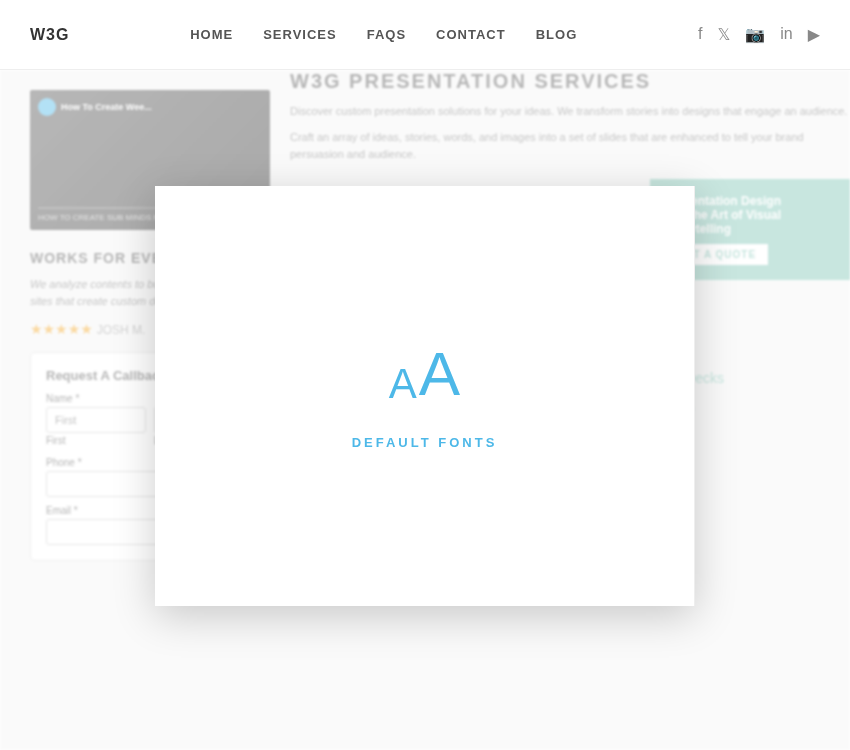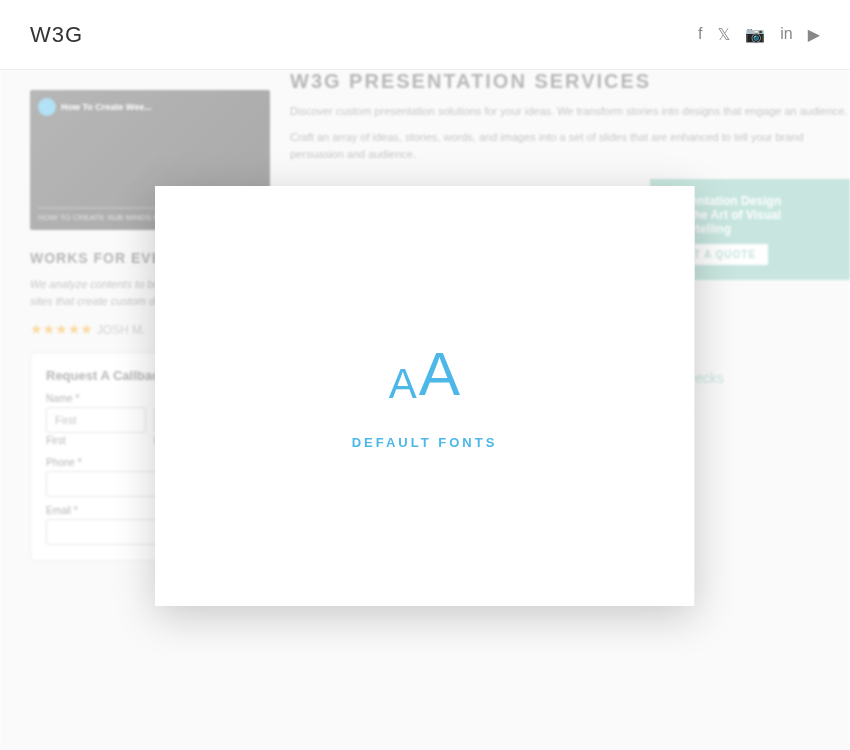--- a/index.html
+++ b/index.html
@@ -4,21 +4,21 @@
   <style>
     * { margin: 0; padding: 0; box-sizing: border-box; }
     body { font-family: Arial, sans-serif; background: #fff; width: 850px; height: 750px; overflow: hidden; position: relative; }
 
     
     nav {
       display: flex; align-items: center; justify-content: space-between;
       padding: 0 30px; height: 70px; border-bottom: 1px solid #eee;
       background: #fff; position: relative; z-index: 10;
     }
-    .nav-logo { font-size: 22px; font-weight: 400; color: #333; letter-spacing: 1px; }
+    .nav-logo { font-size: 16px; font-weight: 700; color: #333; letter-spacing: 1px; }
     .nav-links { display: flex; gap: 30px; }
     .nav-links a { text-decoration: none; color: #555; font-size: 13px; font-weight: 600; letter-spacing: 1px; }
     .nav-social { display: flex; gap: 15px; }
     .nav-social span { color: #888; font-size: 16px; cursor: pointer; }
 
     
     .bg-content {
       position: absolute; top: 70px; left: 0; right: 0; bottom: 0;
       filter: blur(1px); opacity: 0.6;
       background: #f5f5f5;
@@ -141,20 +141,27 @@
     .modal-label-custom {
       font-size: 13px; font-weight: 700; letter-spacing: 3px;
       color: #5cb8a0; text-align: center; font-style: italic;
     }
   </style>
 </head>
 <body>
 
 <nav>
   <div class="nav-logo">W3G</div>
+  <div class="nav-links">
+    <a>HOME</a>
+    <a>SERVICES</a>
+    <a>FAQS</a>
+    <a>CONTACT</a>
+    <a>BLOG</a>
+  </div>
   <div class="nav-social">
     <span>f</span>
     <span>𝕏</span>
     <span>📷</span>
     <span>in</span>
     <span>▶</span>
   </div>
 </nav>
 
 <div class="bg-content">

